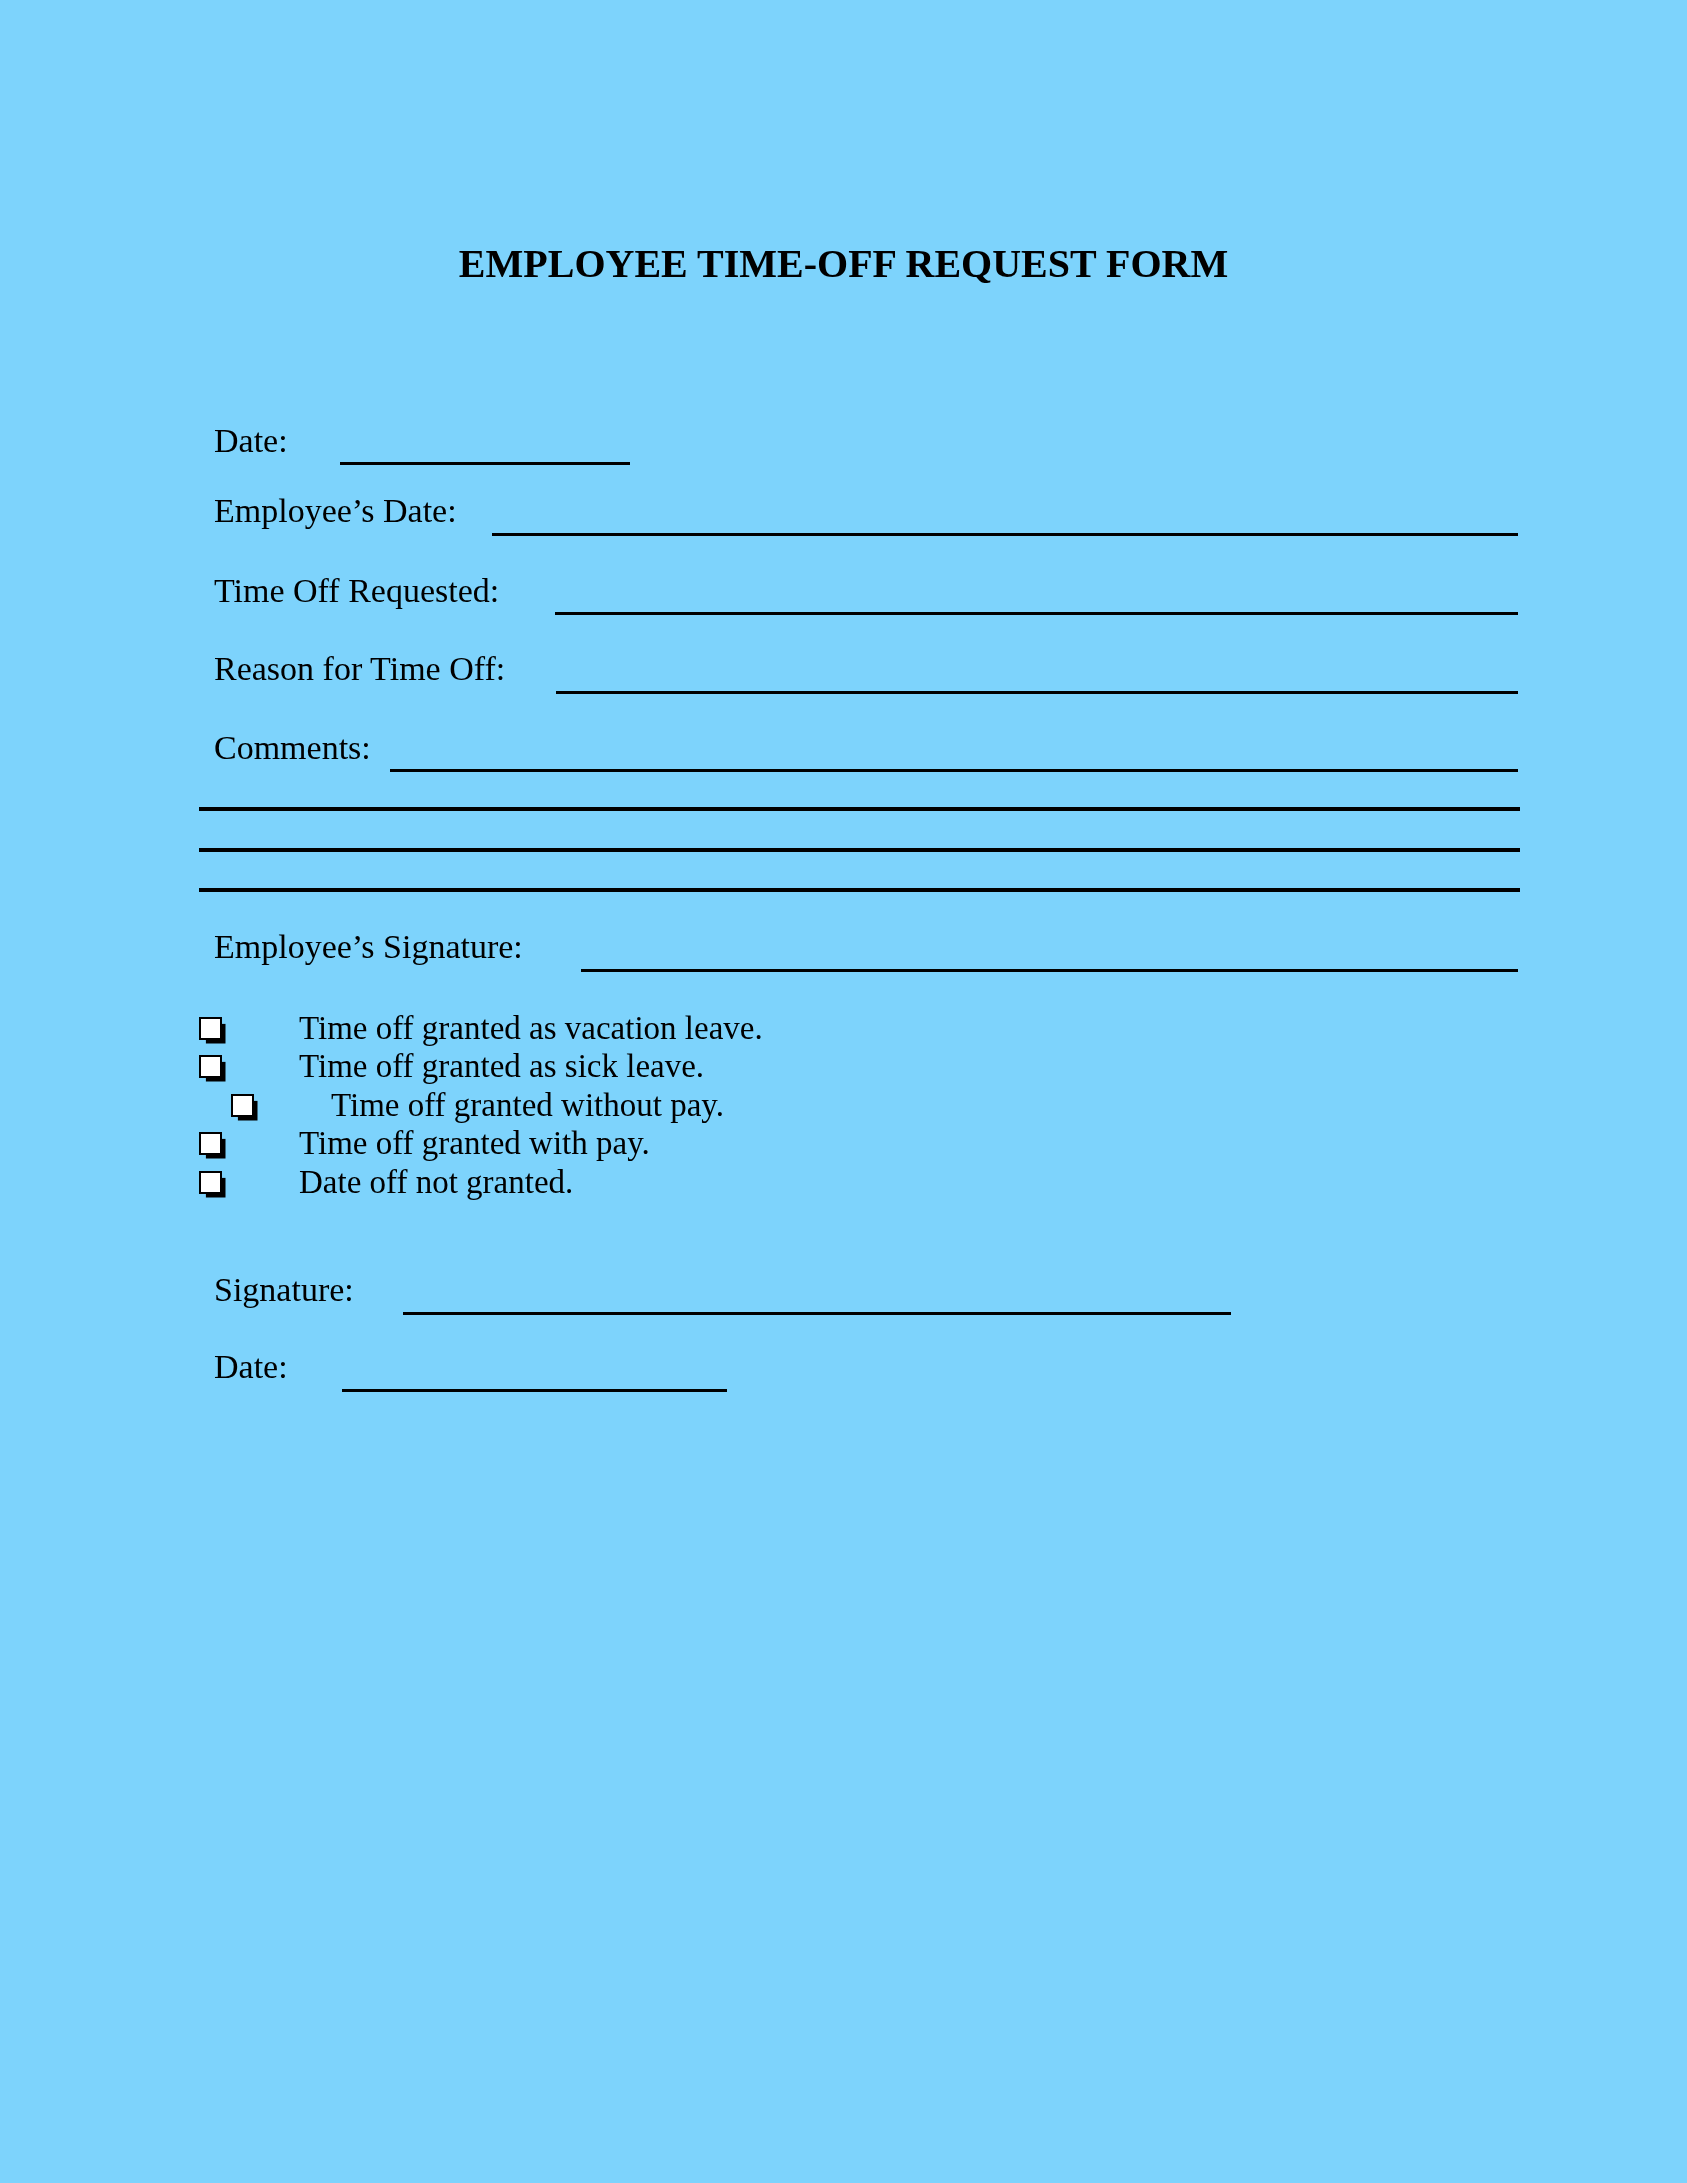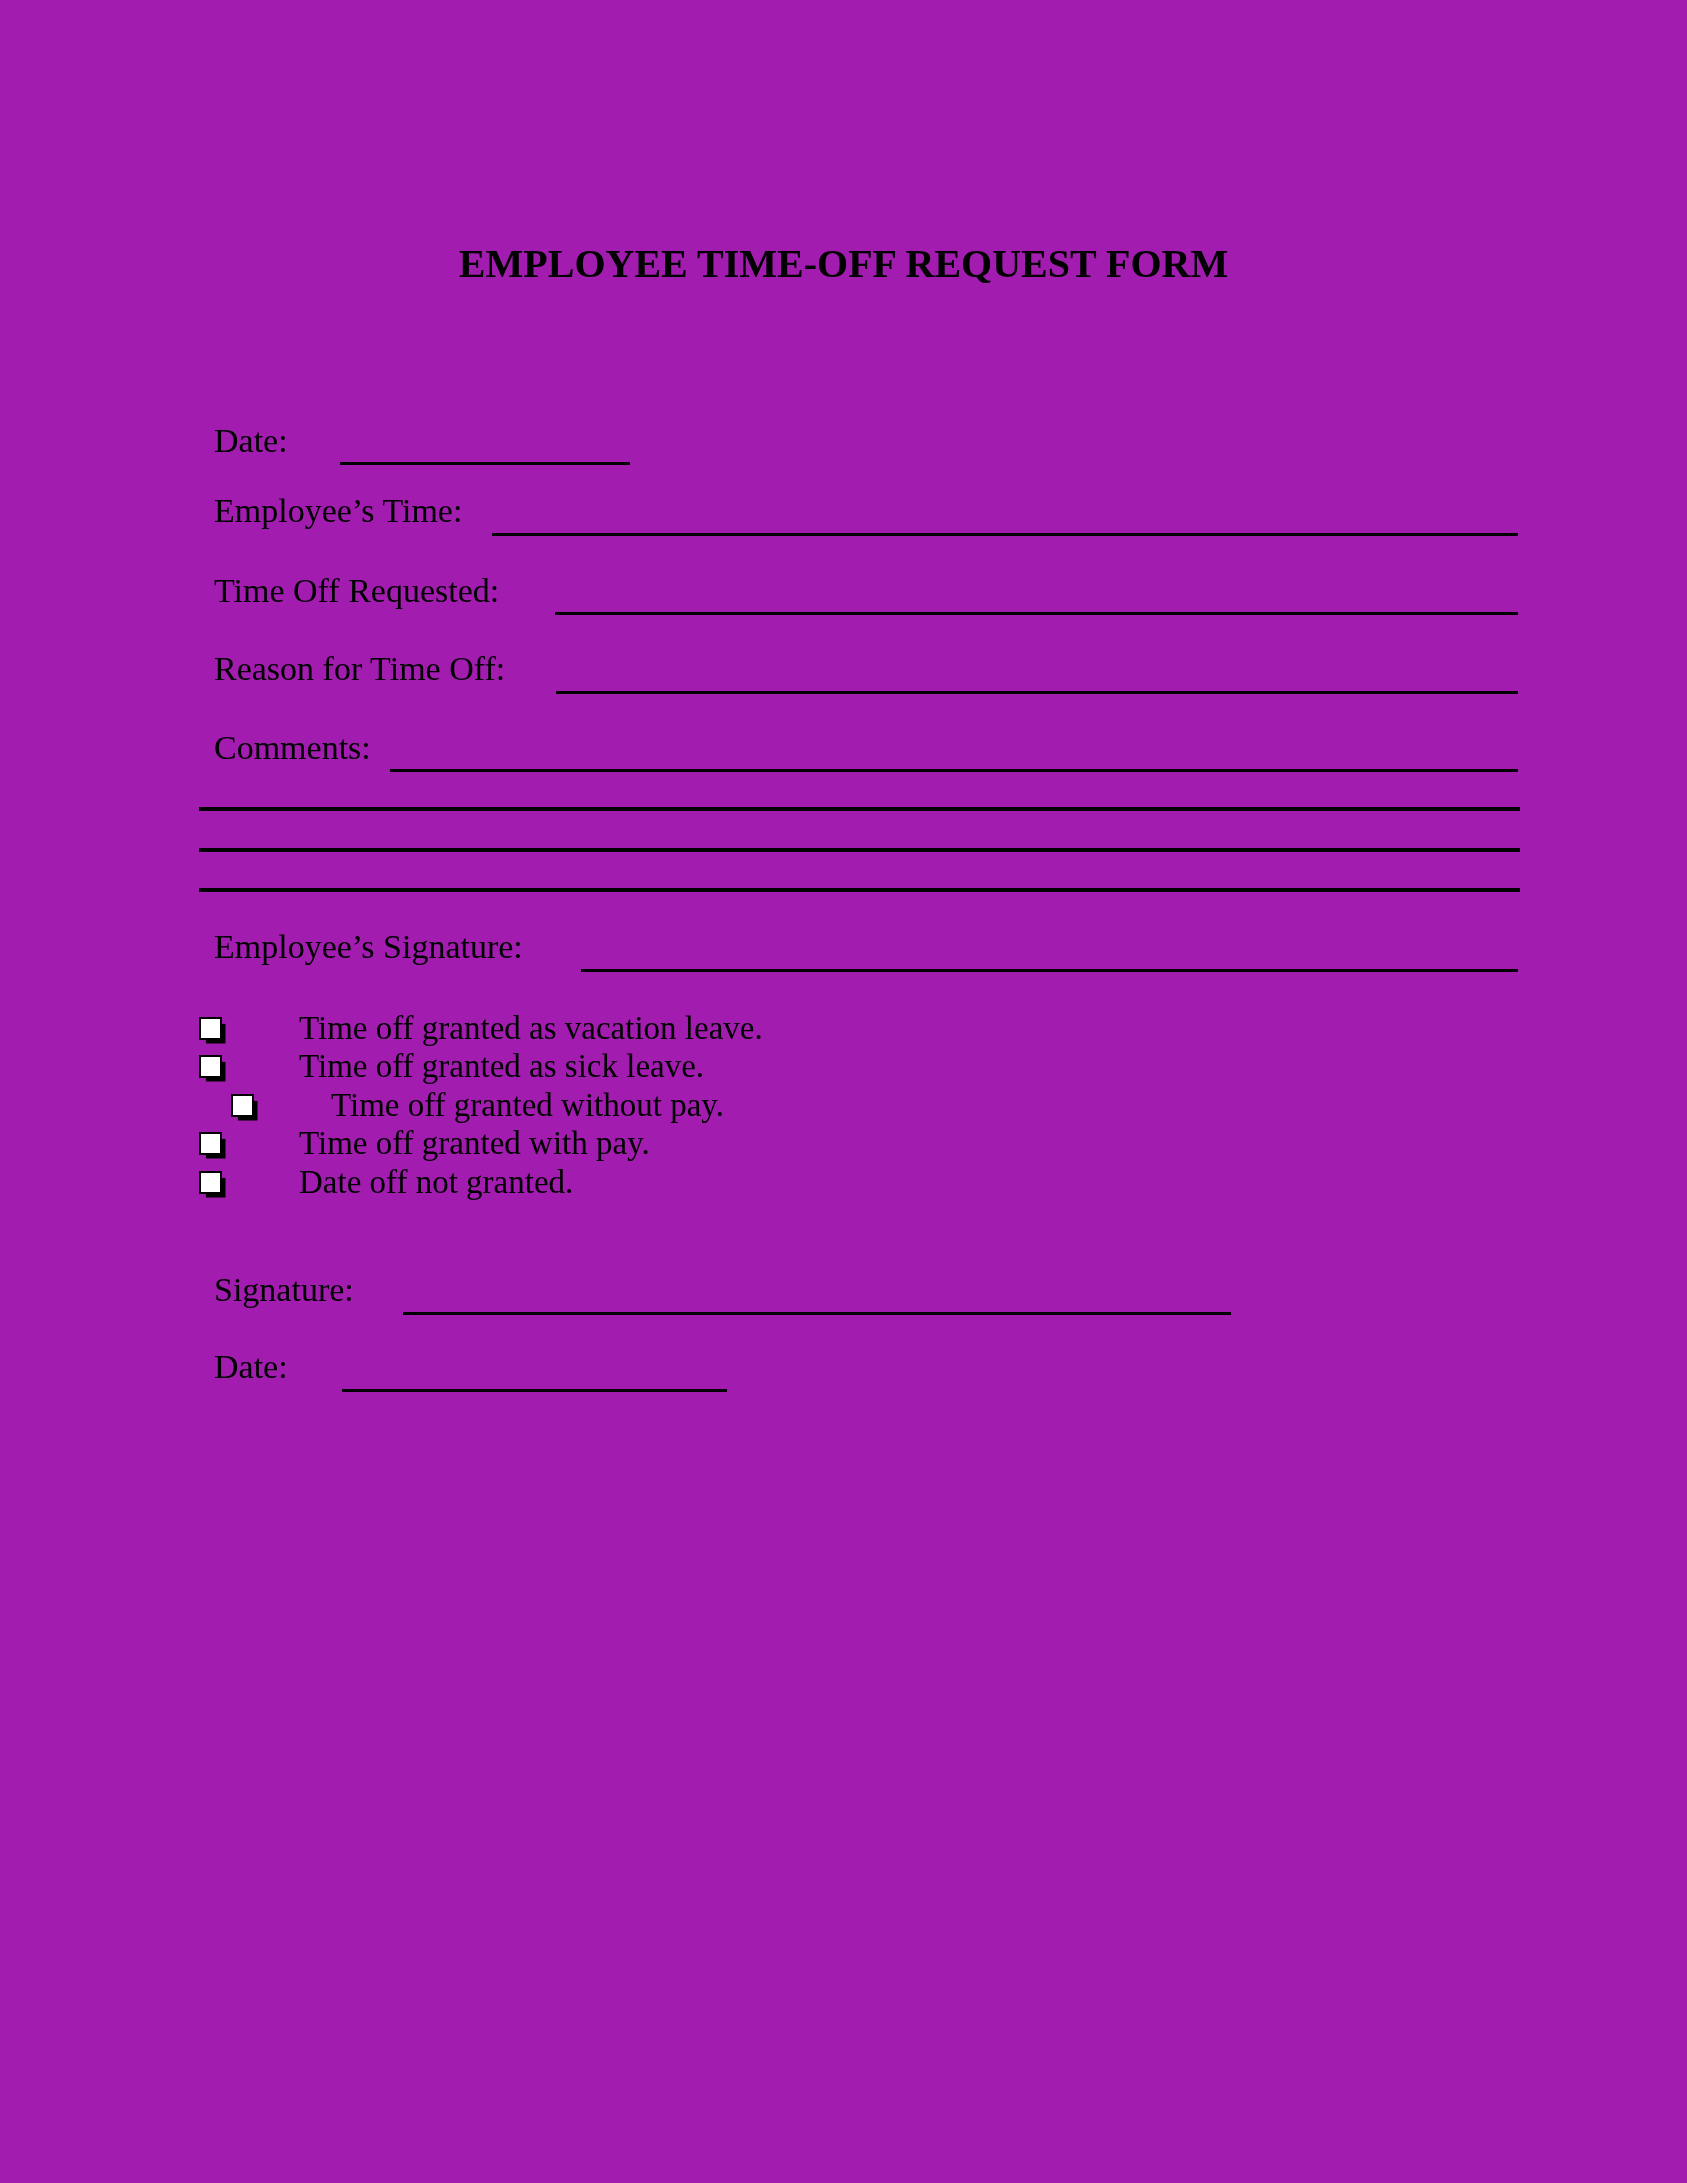--- a/index.html
+++ b/index.html
@@ -4,21 +4,21 @@
 <style>
   html, body {
     margin: 0;
     padding: 0;
     background: #ffffff;
   }
   .page {
     position: relative;
     width: 1687px;
     height: 2184px;
-    background: #a21caf;
+    background: #7dd3fc;
     font-family: "Liberation Serif", "DejaVu Serif", serif;
     color: #000000;
     overflow: hidden;
   }
   .title {
     position: absolute;
     top: 244px;
     left: 0;
     width: 100%;
     text-align: center;
@@ -68,21 +68,21 @@
 </head>
 <body>
 
 <div class="page">
 
   <div class="title">EMPLOYEE TIME-OFF REQUEST FORM</div>
 
   <div class="label" style="left:214px; top:424px;">Date:</div>
   <div class="fline" style="left:340px; top:462px; width:290px;"></div>
 
-  <div class="label" style="left:214px; top:494px;">Employee’s Time:</div>
+  <div class="label" style="left:214px; top:494px;">Employee’s Date:</div>
   <div class="fline" style="left:492px; top:533px; width:1026px;"></div>
 
   <div class="label" style="left:214px; top:574px;">Time Off Requested:</div>
   <div class="fline" style="left:555px; top:612px; width:963px;"></div>
 
   <div class="label" style="left:214px; top:652px;">Reason for Time Off:</div>
   <div class="fline" style="left:556px; top:691px; width:962px;"></div>
 
   <div class="label" style="left:214px; top:731px;">Comments:</div>
   <div class="fline" style="left:390px; top:769px; width:1128px;"></div>

